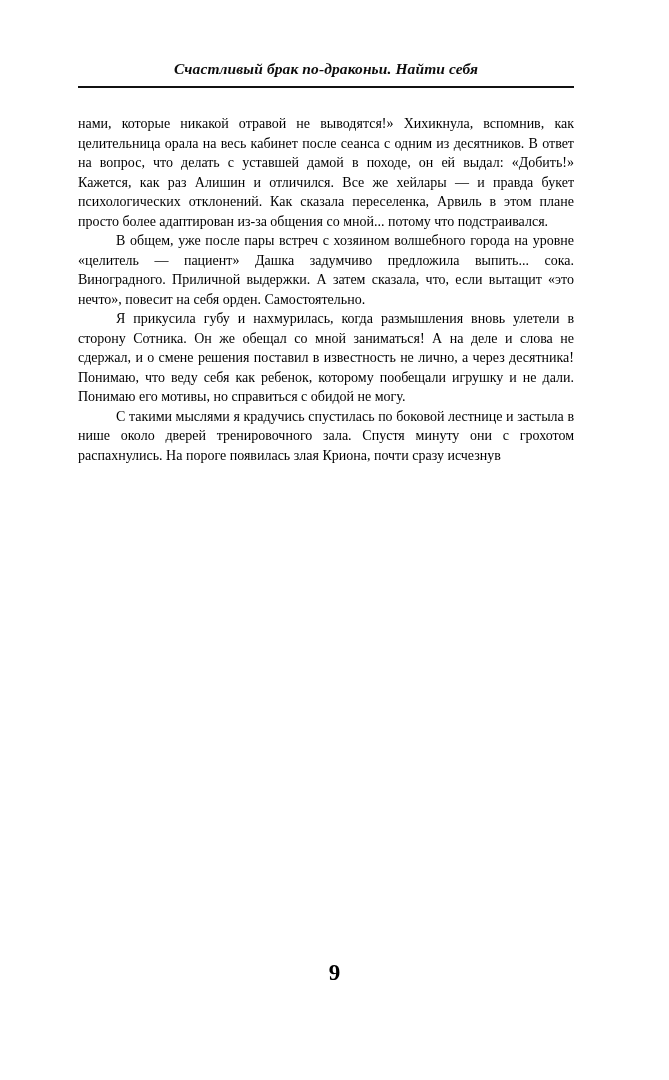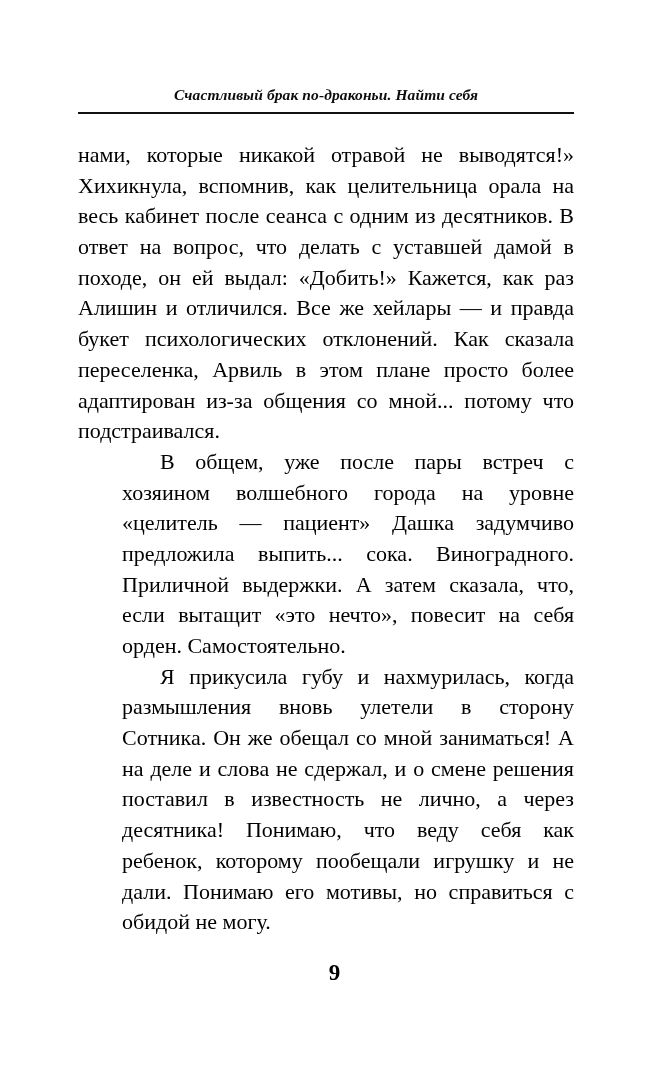--- a/index.html
+++ b/index.html
@@ -16,50 +16,49 @@
   }
   .page {
     position: relative;
     width: 669px;
     height: 1080px;
     box-sizing: border-box;
   }
   .page-inner {
     position: absolute;
     left: 78px;
-    top: 86px;
+    top: 60px;
     width: 496px;
   }
   .running-head {
     text-align: center;
     font-style: italic;
     font-weight: bold;
     font-size: 15.5px;
     letter-spacing: 0.1px;
     color: #0d0d0d;
     padding-bottom: 8px;
     white-space: nowrap;
   }
   .head-rule {
     border-bottom: 2px solid #111111;
     width: 100%;
     margin-bottom: 26px;
   }
   .body-text p {
     margin: 0;
-    font-size: 22px;
+    font-size: 14px;
     line-height: 1.395;
     text-align: justify;
     text-justify: inter-word;
     color: #000000;
     hyphens: manual;
   }
   .body-text p.indent {
     text-indent: 38px;
-    margin-left: 44px;
   }
   .folio {
     position: absolute;
     left: 0;
     right: 0;
     top: 960px;
     text-align: center;
     font-size: 23px;
     font-weight: bold;
     color: #000000;
@@ -71,18 +70,19 @@
 <div class="page">
   <div class="page-inner">
 
     <div class="running-head">Счастливый брак по-драконьи. Найти себя</div>
     <div class="head-rule"></div>
 
     <div class="body-text">
       <p>нами, которые никакой отравой не выводятся!» Хихикнула, вспомнив, как целительница орала на весь кабинет после сеанса с одним из десятников. В ответ на вопрос, что делать с уставшей дамой в походе, он ей выдал: «Добить!» Кажется, как раз Алишин и отличился. Все же хейлары — и правда букет психологических отклонений. Как сказала переселенка, Арвиль в этом плане просто более адаптирован из-за общения со мной... потому что подстраивался.</p>
       <p class="indent">В общем, уже после пары встреч с хозяином волшебного города на уровне «целитель — пациент» Дашка задумчиво предложила выпить... сока. Виноградного. Приличной выдержки. А затем сказала, что, если вытащит «это нечто», повесит на себя орден. Самостоятельно.</p>
       <p class="indent">Я прикусила губу и нахмурилась, когда размышления вновь улетели в сторону Сотника. Он же обещал со мной заниматься! А на деле и слова не сдержал, и о смене решения поставил в известность не лично, а через десятника! Понимаю, что веду себя как ребенок, которому пообещали игрушку и не дали. Понимаю его мотивы, но справиться с обидой не могу.</p>
+      <p class="indent">С такими мыслями я крадучись спустилась по боковой лестнице и застыла в нише около дверей тренировочного зала. Спустя минуту они с грохотом распахнулись. На пороге появилась злая Криона, почти сразу исчезнув</p>
     </div>
 
   </div>
 
   <div class="folio">9</div>
 </div>
 
 </body></html>

